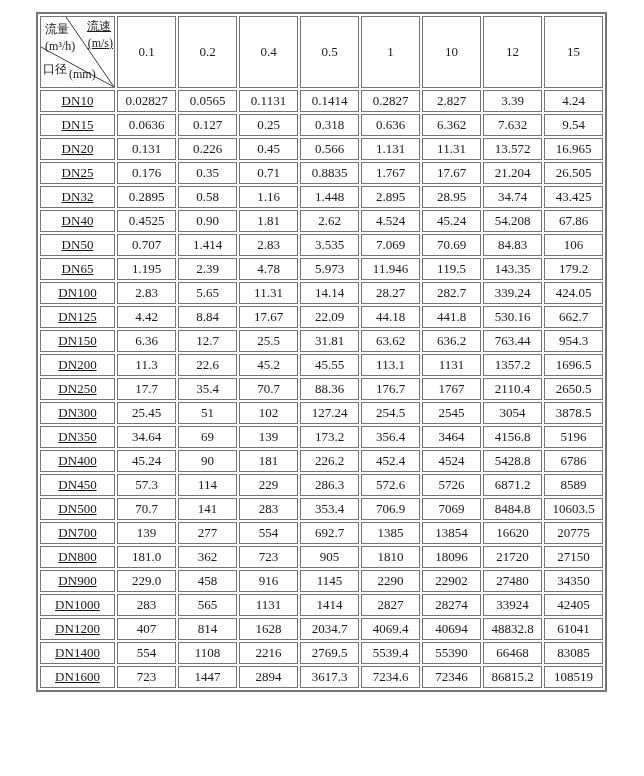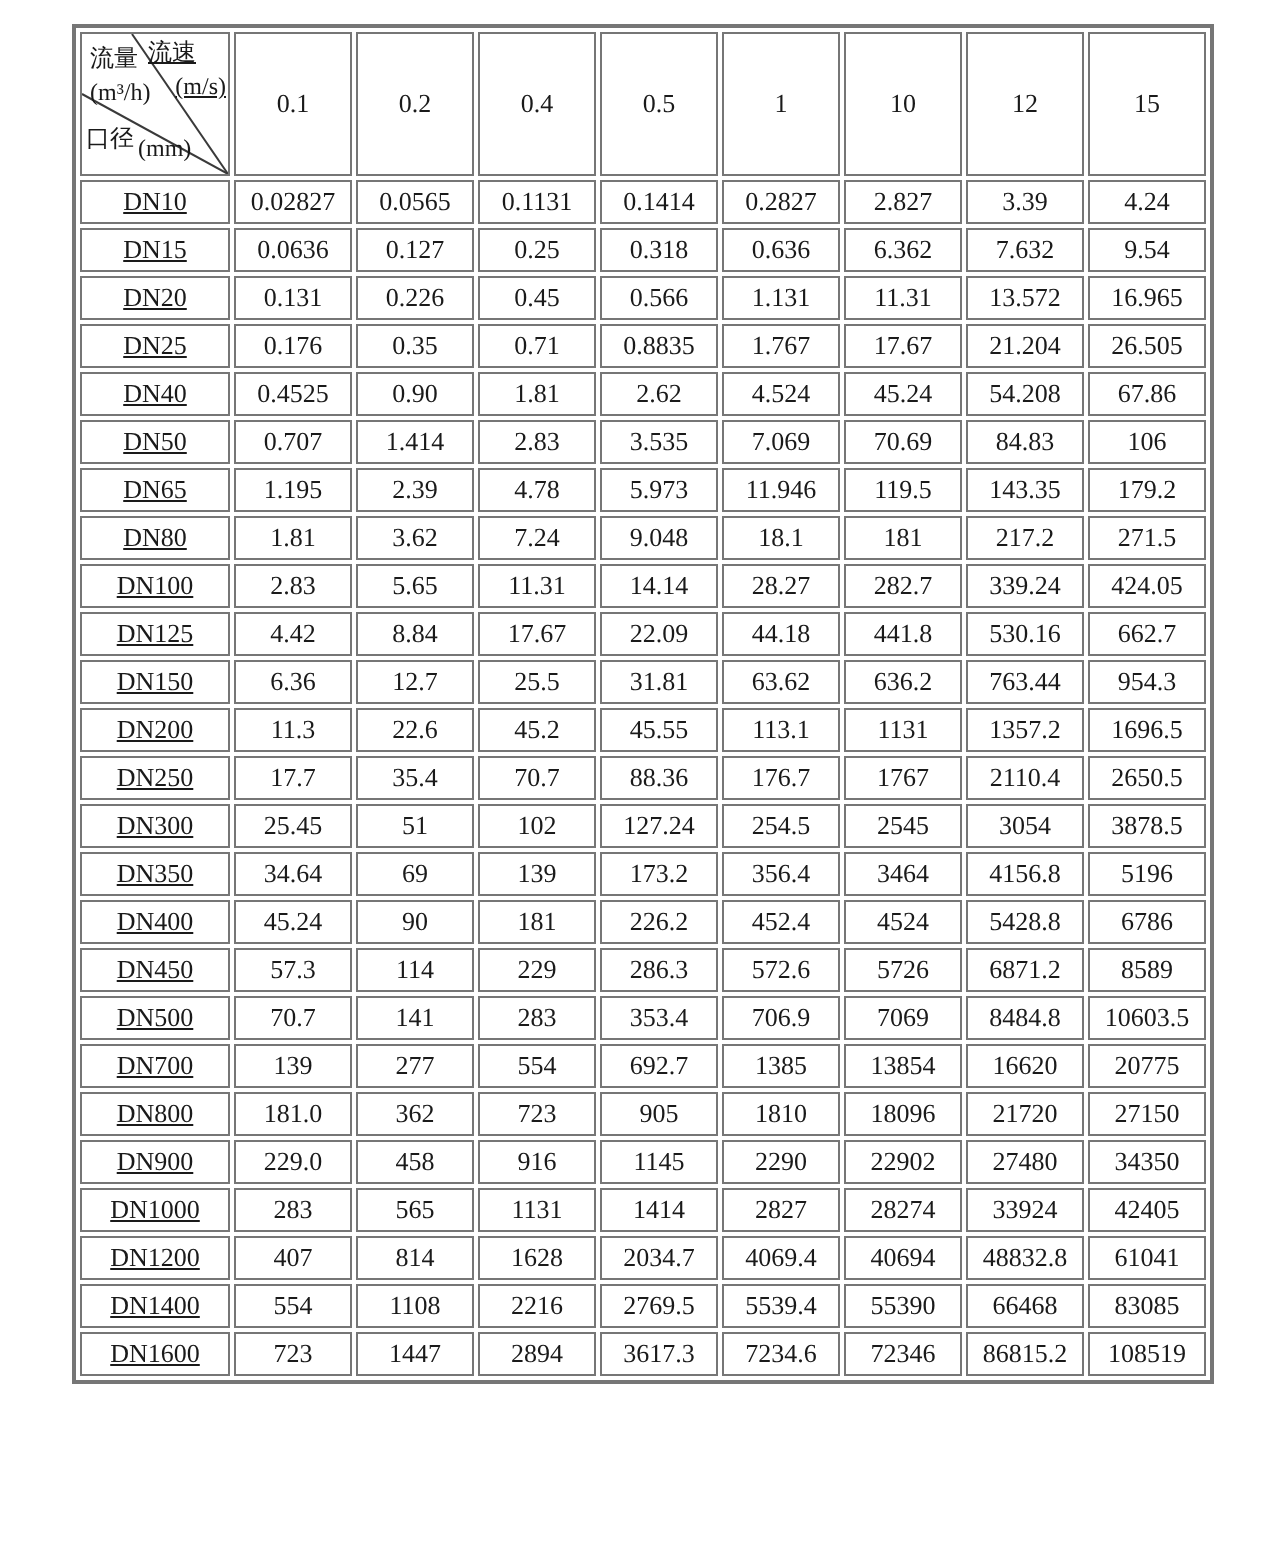--- a/index.html
+++ b/index.html
@@ -21,21 +21,21 @@
   td.row-h{width:73px;text-decoration:underline;}
   tbody td{height:20px;line-height:20px;}
   th.col-h{height:70px;}
   th.corner{
     width:73px;height:70px;position:relative;overflow:hidden;
   }
   .corner svg{position:absolute;left:0;top:0;width:100%;height:100%;}
   .corner span{position:absolute;font-size:12px;line-height:13px;white-space:nowrap;}
   .c-flow  {left:4px;  top:6px;  font-size:13px;}
   .c-flowu {left:4px;  top:23px; font-size:12px;}
-  .c-vel   {right:16px; top:3px;  font-size:13px;text-decoration:underline;}
+  .c-vel   {right:3px; top:3px;  font-size:13px;text-decoration:underline;}
   .c-velu  {right:1px; top:20px; font-size:12px;text-decoration:underline;}
   .c-dia   {left:2px;  bottom:11px; font-size:13px;}
   .c-diau  {left:28px; bottom:6px;  font-size:12px;}
 </style>
 </head>
 <body>
 
 <div class="table-wrap">
   <table>
     <thead>
@@ -103,20 +103,31 @@
           <td class="val">0.176</td>
           <td class="val">0.35</td>
           <td class="val">0.71</td>
           <td class="val">0.8835</td>
           <td class="val">1.767</td>
           <td class="val">17.67</td>
           <td class="val">21.204</td>
           <td class="val">26.505</td>
         </tr>
         <tr>
+          <td class="row-h">DN32</td>
+          <td class="val">0.2895</td>
+          <td class="val">0.58</td>
+          <td class="val">1.16</td>
+          <td class="val">1.448</td>
+          <td class="val">2.895</td>
+          <td class="val">28.95</td>
+          <td class="val">34.74</td>
+          <td class="val">43.425</td>
+        </tr>
+        <tr>
           <td class="row-h">DN40</td>
           <td class="val">0.4525</td>
           <td class="val">0.90</td>
           <td class="val">1.81</td>
           <td class="val">2.62</td>
           <td class="val">4.524</td>
           <td class="val">45.24</td>
           <td class="val">54.208</td>
           <td class="val">67.86</td>
         </tr>
@@ -136,31 +147,20 @@
           <td class="val">1.195</td>
           <td class="val">2.39</td>
           <td class="val">4.78</td>
           <td class="val">5.973</td>
           <td class="val">11.946</td>
           <td class="val">119.5</td>
           <td class="val">143.35</td>
           <td class="val">179.2</td>
         </tr>
         <tr>
-          <td class="row-h">DN80</td>
-          <td class="val">1.81</td>
-          <td class="val">3.62</td>
-          <td class="val">7.24</td>
-          <td class="val">9.048</td>
-          <td class="val">18.1</td>
-          <td class="val">181</td>
-          <td class="val">217.2</td>
-          <td class="val">271.5</td>
-        </tr>
-        <tr>
           <td class="row-h">DN100</td>
           <td class="val">2.83</td>
           <td class="val">5.65</td>
           <td class="val">11.31</td>
           <td class="val">14.14</td>
           <td class="val">28.27</td>
           <td class="val">282.7</td>
           <td class="val">339.24</td>
           <td class="val">424.05</td>
         </tr>

